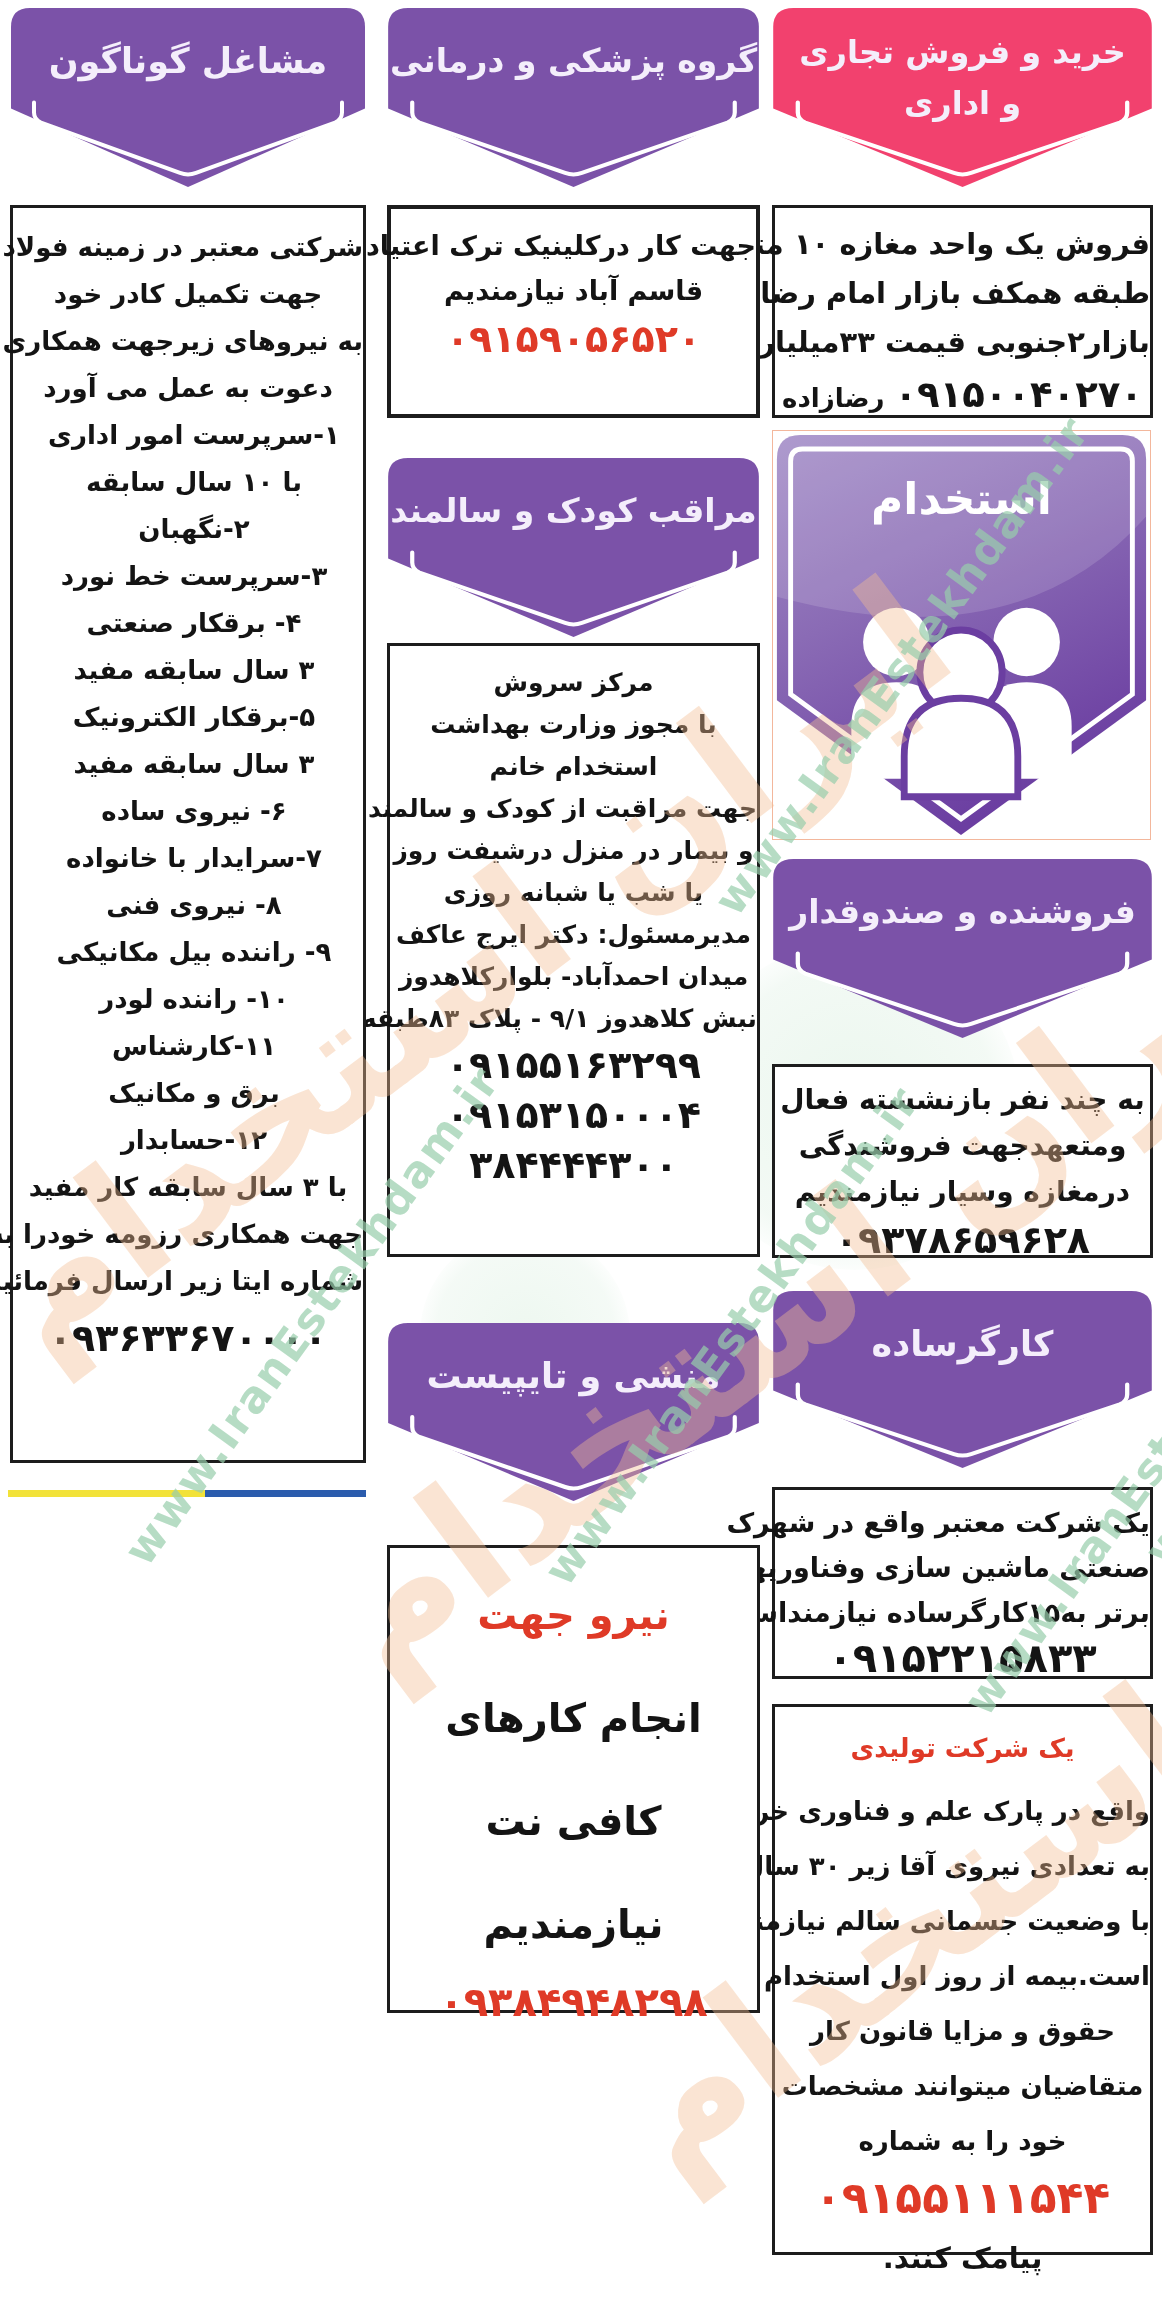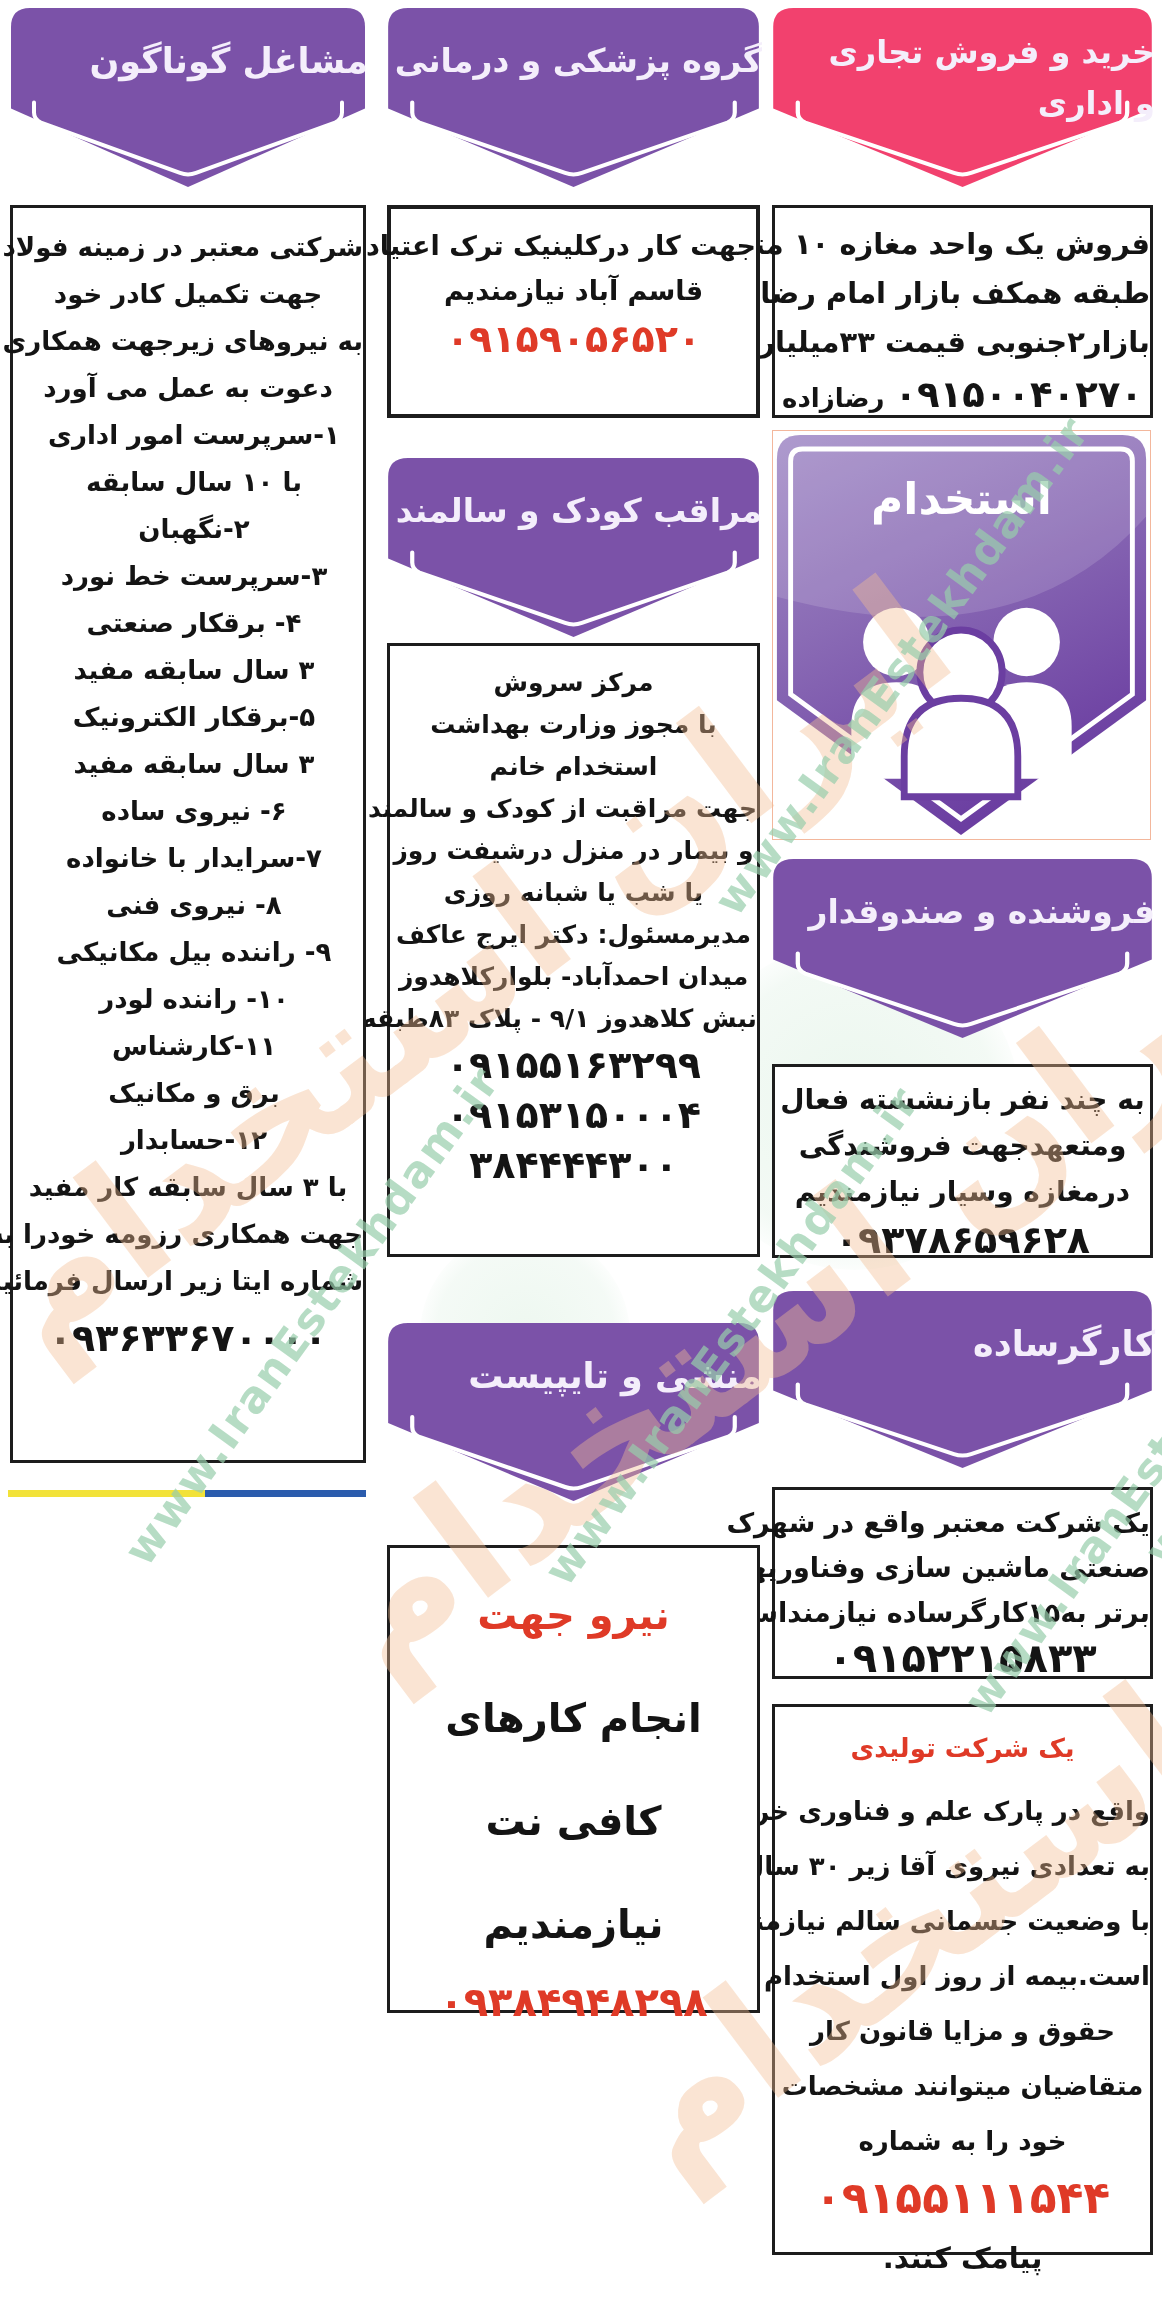--- a/index.html
+++ b/index.html
@@ -5,21 +5,21 @@
   html,body{margin:0;padding:0;background:#e9e9e9;}
   .page{position:relative;width:1162px;height:2321px;background:#ffffff;overflow:hidden;
         font-family:"DejaVu Sans",sans-serif;direction:rtl;}
   .col{position:absolute;top:0;height:100%;}
   #col-right{left:770px;width:385px;}
   #col-mid{left:385px;width:377px;}
   #col-left{left:8px;width:360px;}
 
   .banner{position:absolute;left:0;right:0;z-index:10;}
   .banner svg{position:absolute;inset:0;width:100%;height:100%;}
-  .banner .lbl{position:absolute;left:0;right:0;top:36px;color:#f4eefb;
+  .banner .lbl{position:absolute;left:0;right:0;top:36px;text-align:center;color:#f4eefb;
                font-weight:bold;font-size:35px;z-index:2;}
   .banner.two .lbl{top:22px;font-size:32px;line-height:1.6;}
   .banner.small .lbl{font-size:33px;}
 
   .adbox{position:absolute;left:2px;right:2px;border:3px solid #1d1d1d;background:#ffffff;
          text-align:center;color:#141414;font-weight:bold;z-index:10;box-sizing:border-box;}
   .ln{white-space:nowrap;}
   .t-red{color:#df3a27;}
 
   

